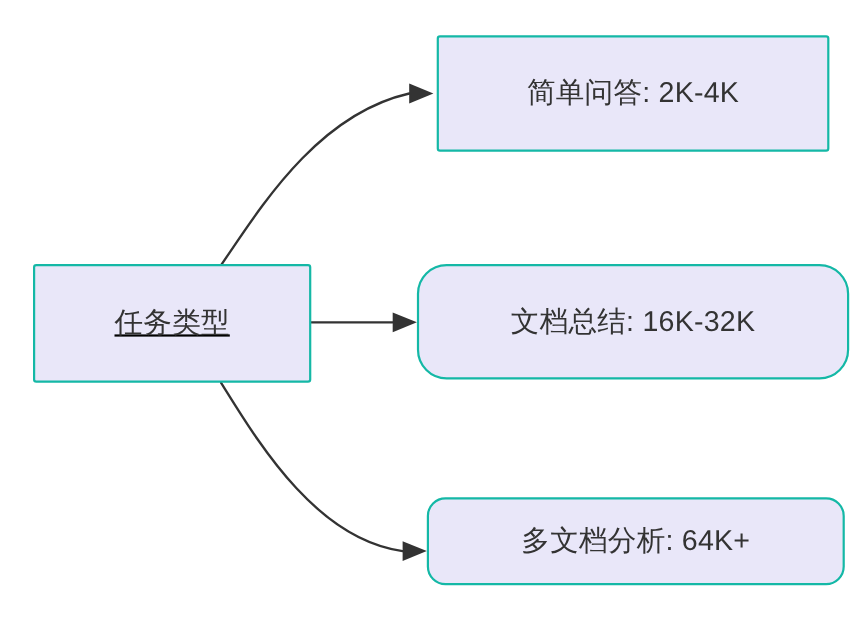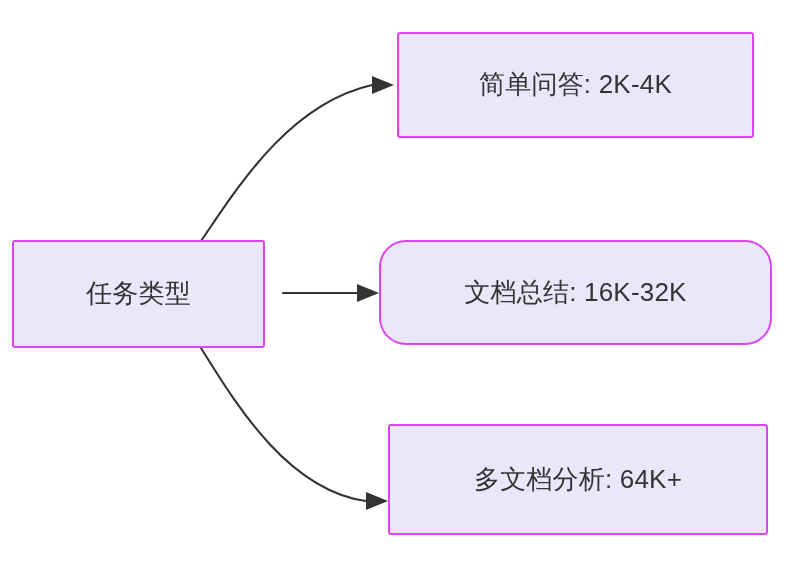--- a/index.html
+++ b/index.html
@@ -21,59 +21,61 @@
     position: absolute;
     left: 0;
     top: 0;
     width: 787px;
     height: 572px;
   }
   .node {
     position: absolute;
     box-sizing: border-box;
     background: #e9e7f9;
-    border: 2px solid #d946ef;
+    border: 2px solid #14b8a6;
     border-radius: 3px;
     display: flex;
     align-items: center;
     justify-content: center;
     z-index: 2;
   }
   .node-label {
     color: #333333;
     font-size: 26px;
     line-height: 1.2;
     letter-spacing: 0.2px;
     white-space: nowrap;
     text-align: center;
   }
   #node-source {
-    left: 12px;
+    left: 30px;
     top: 240px;
     width: 253px;
     height: 108px;
+    text-decoration: underline;
   }
   #node-simple-qa {
     left: 397px;
     top: 32px;
     width: 357px;
     height: 106px;
   }
   #node-doc-summary {
     left: 379px;
     top: 240px;
     width: 393px;
     height: 105px;
     border-radius: 27px;
   }
   #node-multi-doc {
     left: 388px;
-    top: 424px;
+    top: 452px;
     width: 380px;
-    height: 111px;
+    height: 80px;
+    border-radius: 17px;
   }
   .edge-path {
     fill: none;
     stroke: #333333;
     stroke-width: 2.1;
     stroke-linecap: round;
   }
   .arrow-head {
     fill: #333333;
     stroke: none;

